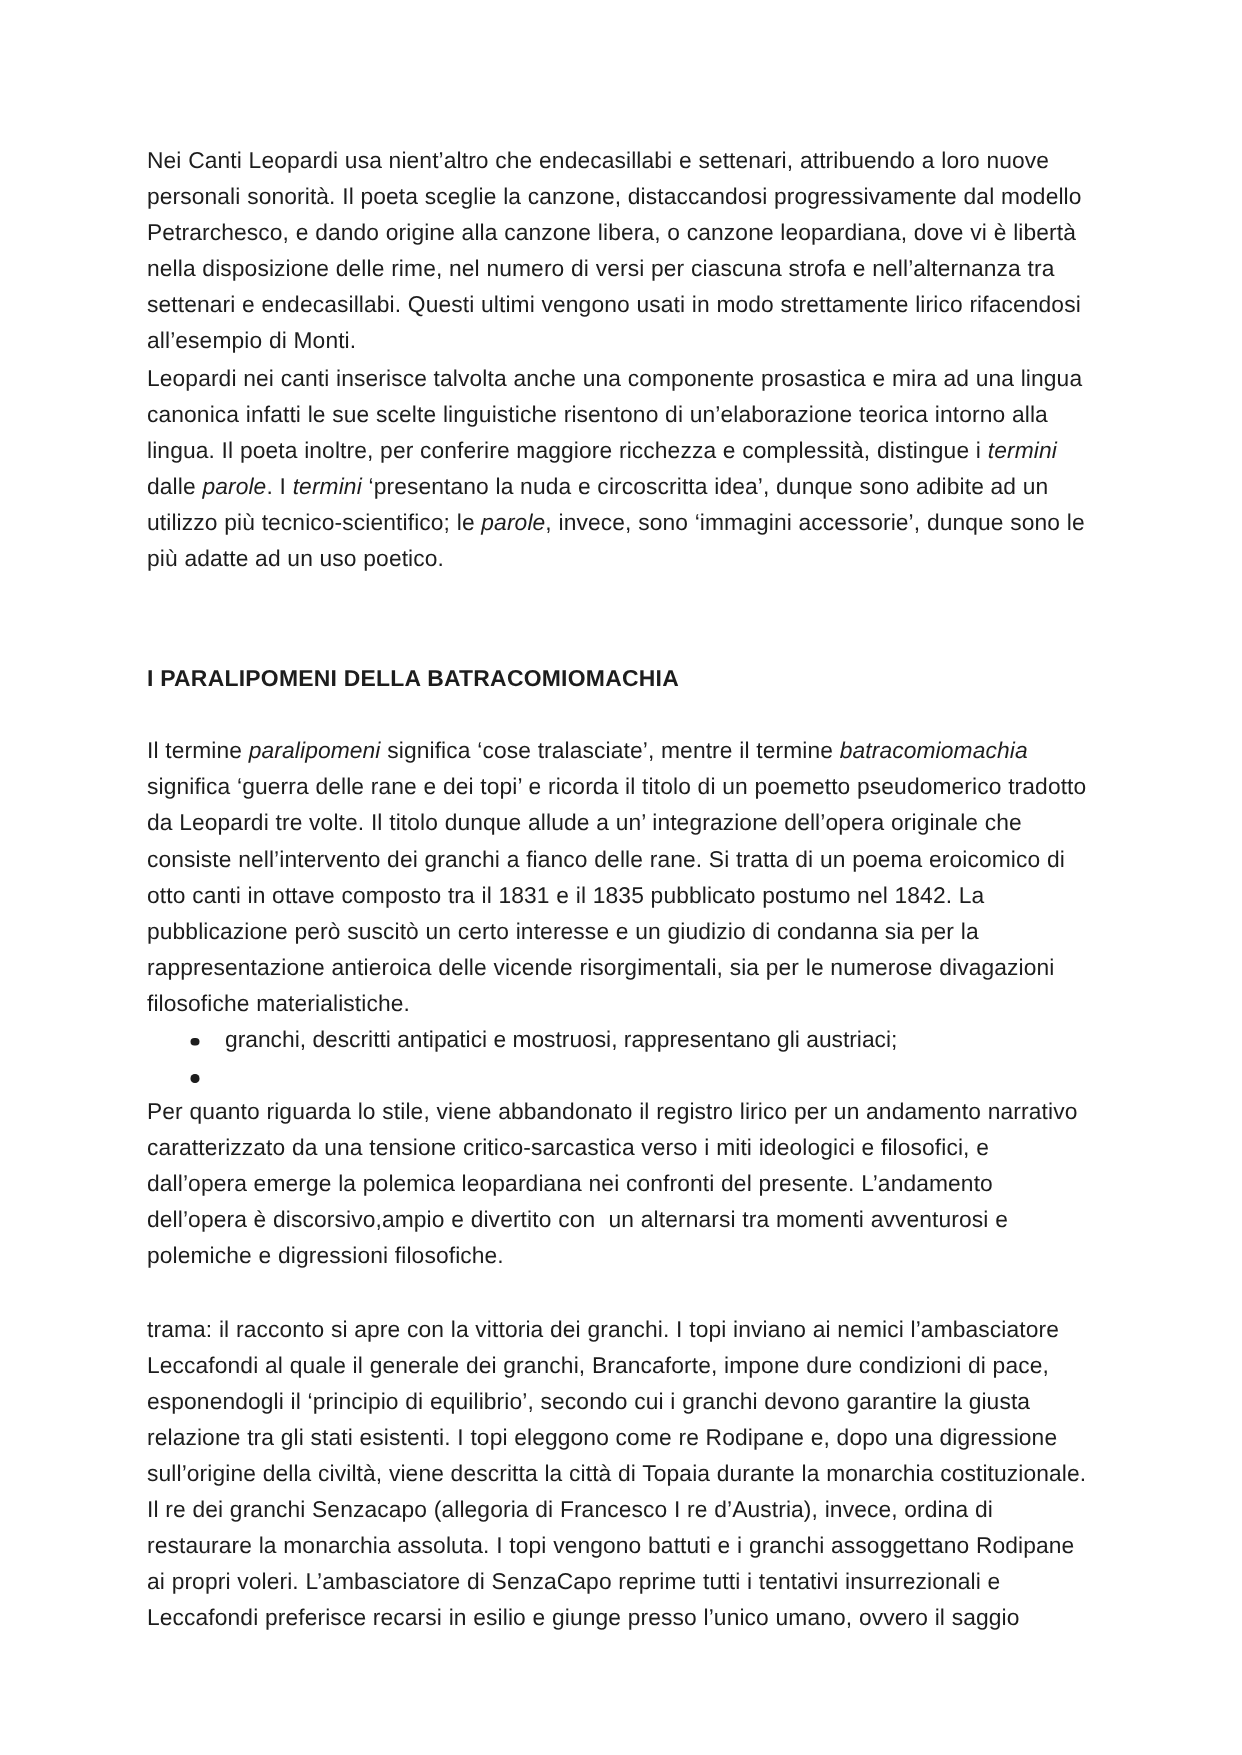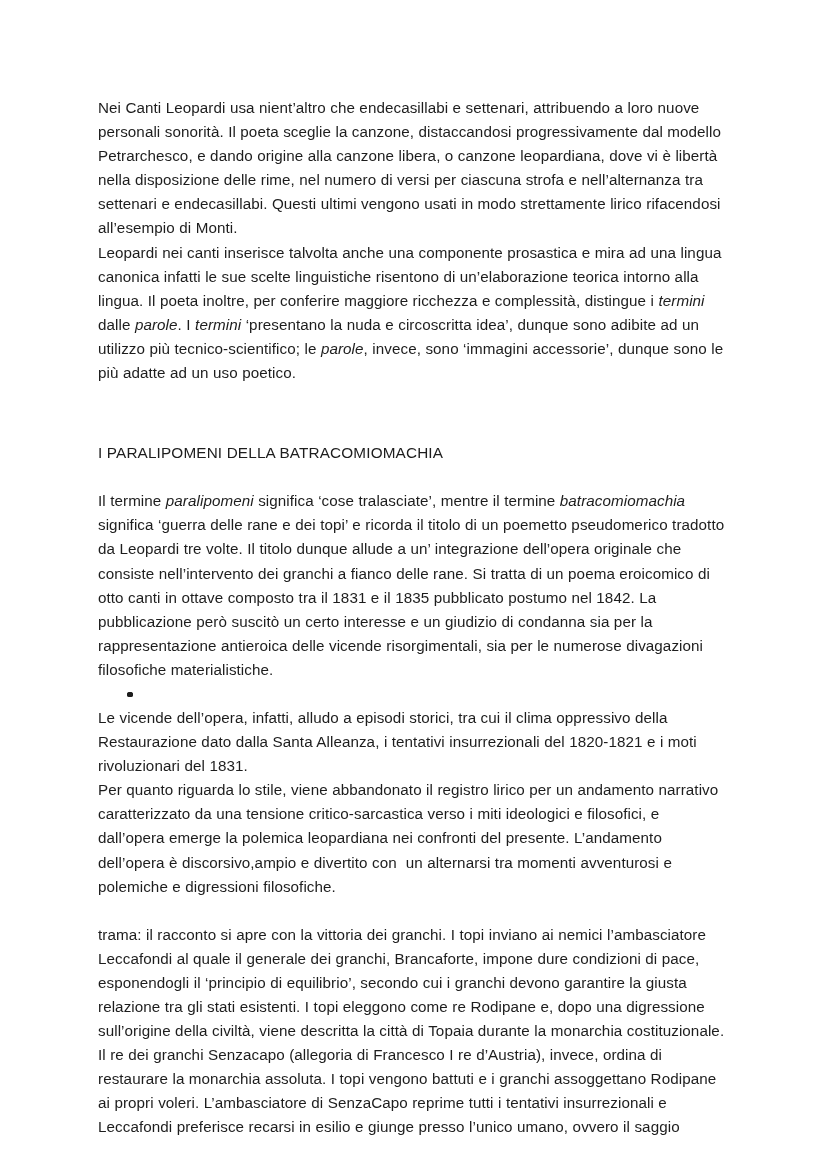--- a/index.html
+++ b/index.html
@@ -33,21 +33,21 @@
     letter-spacing: 0.005em;
     word-spacing: 0.01em;
     white-space: pre-wrap;
   }
   .blockgap-md { height: 24px; }
   .blockgap-xl { height: 56px; }
   h2.section-heading {
     margin: 0;
     font-size: 15.3px;
     line-height: 24.1px;
-    font-weight: normal;
+    font-weight: bold;
     letter-spacing: 0.01em;
   }
   ul.bullets {
     margin: 0;
     padding: 0;
     list-style: none;
   }
   ul.bullets li {
     position: relative;
     margin: 0;
@@ -80,27 +80,26 @@
     <div class="blockgap-xl"></div>
 
     <h2 class="section-heading">I PARALIPOMENI DELLA BATRACOMIOMACHIA</h2>
 
     <div class="blockgap-md"></div>
 
     <p class="para"><span>Il termine </span><em>paralipomeni</em><span> significa ‘cose tralasciate’, mentre il termine </span><em>batracomiomachia</em><span> significa ‘guerra delle rane e dei topi’ e ricorda il titolo di un poemetto pseudomerico tradotto da Leopardi tre volte. Il titolo dunque allude a un’ integrazione dell’opera originale che consiste nell’intervento dei granchi a fianco delle rane. Si tratta di un poema eroicomico di otto canti in ottave composto tra il 1831 e il 1835 pubblicato postumo nel 1842. La pubblicazione però suscitò un certo interesse e un giudizio di condanna sia per la rappresentazione antieroica delle vicende risorgimentali, sia per le numerose divagazioni filosofiche materialistiche.</span></p>
 
 
     <ul class="bullets">
-      <li><span class="bullet-dot"></span></li>
+      <li><span class="bullet-dot"></span><span>granchi, descritti antipatici e mostruosi, rappresentano gli austriaci;</span></li>
       <li><span class="bullet-dot"></span></li>
     </ul>
 
     <div class="blockgap-md"></div>
 
-    <p class="para">Le vicende dell’opera, infatti, alludo a episodi storici, tra cui il clima oppressivo della Restaurazione dato dalla Santa Alleanza, i tentativi insurrezionali del 1820-1821 e i moti rivoluzionari del 1831.</p>
 
     <p class="para">Per quanto riguarda lo stile, viene abbandonato il registro lirico per un andamento narrativo caratterizzato da una tensione critico-sarcastica verso i miti ideologici e filosofici, e dall’opera emerge la polemica leopardiana nei confronti del presente. L’andamento dell’opera è discorsivo,ampio e divertito con  un alternarsi tra momenti avventurosi e polemiche e digressioni filosofiche.</p>
 
     <div class="blockgap-md"></div>
 
     <p class="para">trama: il racconto si apre con la vittoria dei granchi. I topi inviano ai nemici l’ambasciatore Leccafondi al quale il generale dei granchi, Brancaforte, impone dure condizioni di pace, esponendogli il ‘principio di equilibrio’, secondo cui i granchi devono garantire la giusta relazione tra gli stati esistenti. I topi eleggono come re Rodipane e, dopo una digressione sull’origine della civiltà, viene descritta la città di Topaia durante la monarchia costituzionale. Il re dei granchi Senzacapo (allegoria di Francesco I re d’Austria), invece, ordina di restaurare la monarchia assoluta. I topi vengono battuti e i granchi assoggettano Rodipane ai propri voleri. L’ambasciatore di SenzaCapo reprime tutti i tentativi insurrezionali e Leccafondi preferisce recarsi in esilio e giunge presso l’unico umano, ovvero il saggio</p>
 
   </div>
 </div>
 

